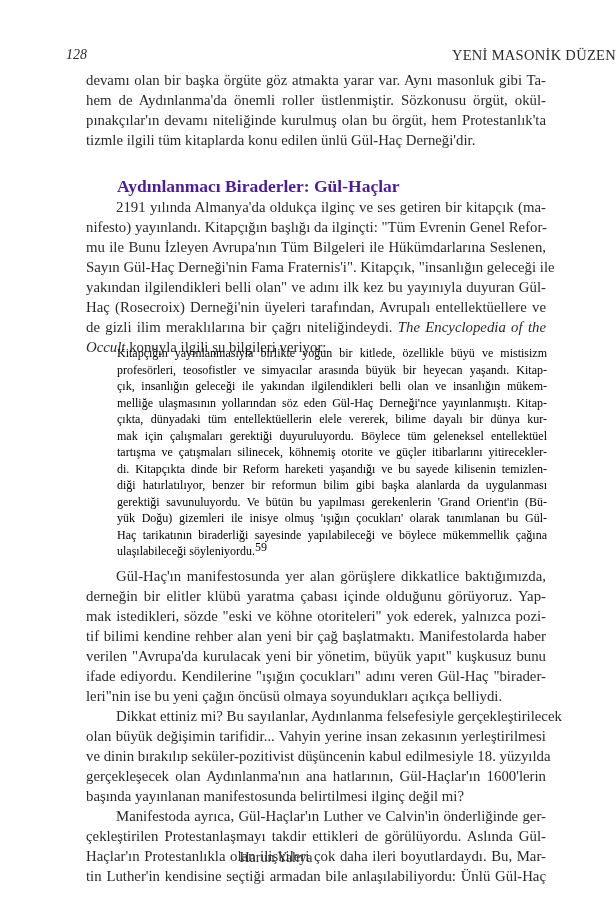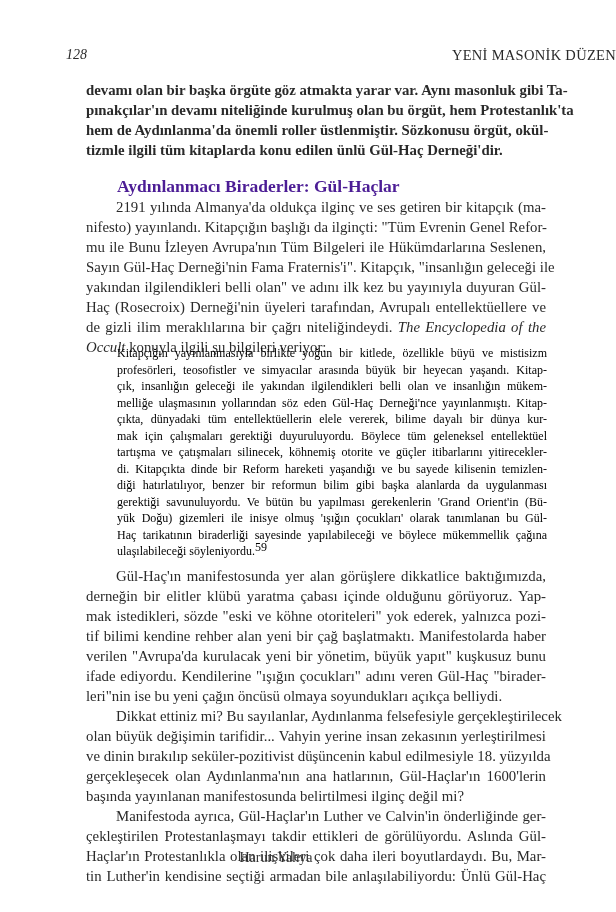--- a/index.html
+++ b/index.html
@@ -31,24 +31,24 @@
     .block { position: absolute; left: 86px; width: 460px; }
   </style>
 </head>
 <body>
 
 <div class="header">
   <span class="page-number">128</span>
   <span class="running-title">YENİ MASONİK DÜZEN</span>
 </div>
 
-<div class="block" style="top:80px;font-weight:bold;">
+<div class="block" style="top:70px;">
   <span class="line">devamı olan bir başka örgüte göz atmakta yarar var. Aynı masonluk gibi Ta-</span>
+  <span class="line">hem de Aydınlanma'da önemli roller üstlenmiştir. Sözkonusu örgüt, okül-</span>
   <span class="line">pınakçılar'ın devamı niteliğinde kurulmuş olan bu örgüt, hem Protestanlık'ta</span>
-  <span class="line">hem de Aydınlanma'da önemli roller üstlenmiştir. Sözkonusu örgüt, okül-</span>
   <span class="line last">tizmle ilgili tüm kitaplarda konu edilen ünlü Gül-Haç Derneği'dir.</span>
 </div>
 
 <div class="heading">Aydınlanmacı Biraderler: Gül-Haçlar</div>
 
 <div class="block" style="top:197px;">
   <span class="line indent">2191 yılında Almanya'da oldukça ilginç ve ses getiren bir kitapçık (ma-</span>
   <span class="line">nifesto) yayınlandı. Kitapçığın başlığı da ilginçti: "Tüm Evrenin Genel Refor-</span>
   <span class="line">mu ile Bunu İzleyen Avrupa'nın Tüm Bilgeleri ile Hükümdarlarına Seslenen,</span>
   <span class="line">Sayın Gül-Haç Derneği'nin Fama Fraternis'i". Kitapçık, "insanlığın geleceği ile</span>

